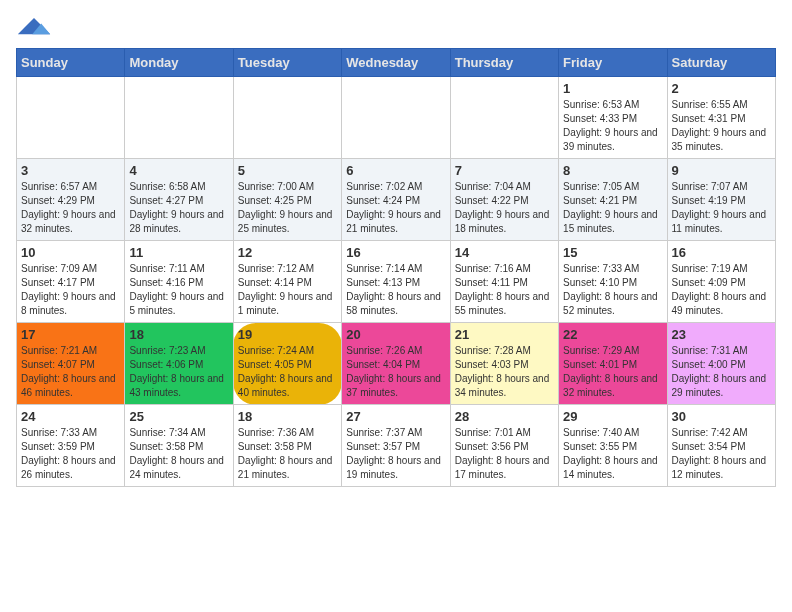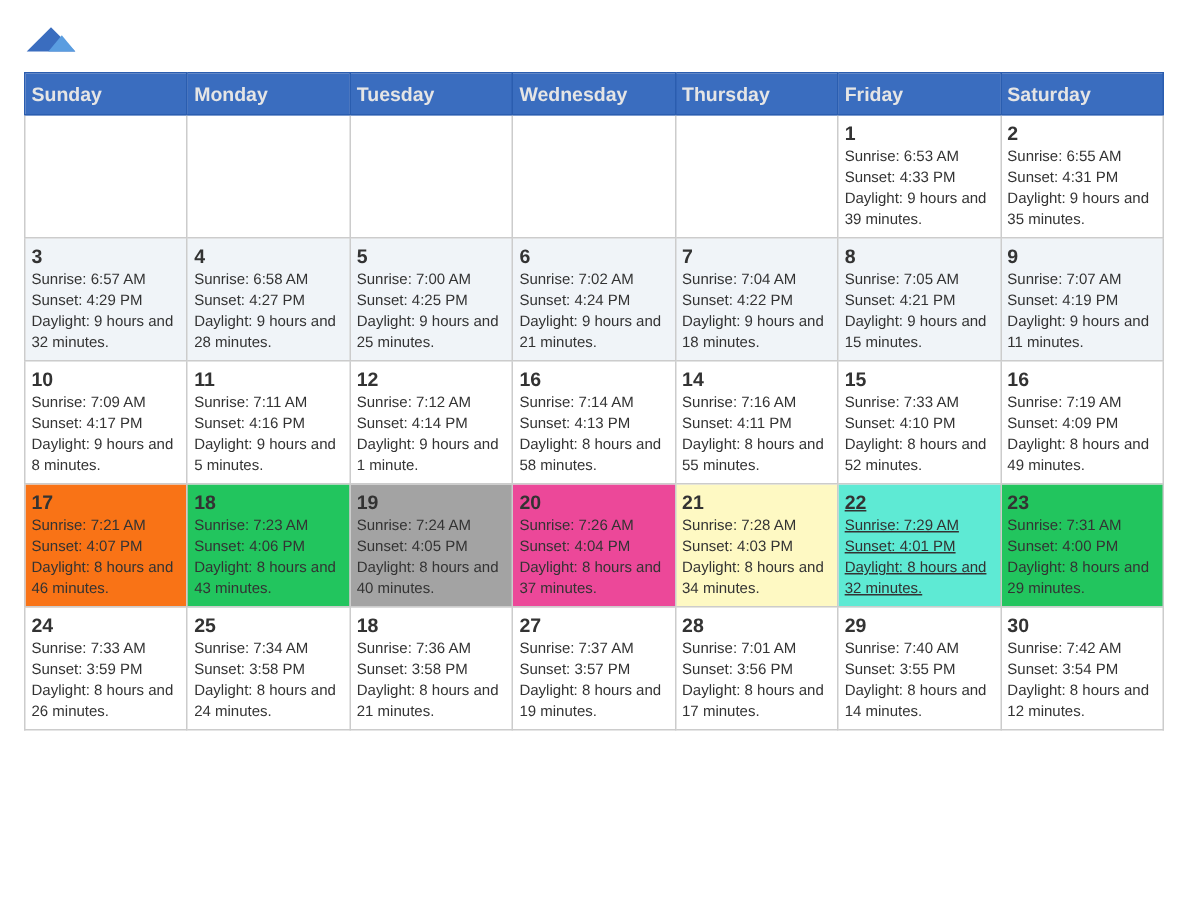--- a/index.html
+++ b/index.html
@@ -248,49 +248,49 @@
 Daylight: 8 hours
 and 46 minutes.</div>
         </td>
         <td style="background: #22c55e;">
           <span class="day-num">18</span>
           <div class="day-info">Sunrise: 7:23 AM
 Sunset: 4:06 PM
 Daylight: 8 hours
 and 43 minutes.</div>
         </td>
-        <td style="background: #a3a3a3;">
+        <td style="background: #eab308; border-radius: 23px;">
           <span class="day-num">19</span>
           <div class="day-info">Sunrise: 7:24 AM
 Sunset: 4:05 PM
 Daylight: 8 hours
 and 40 minutes.</div>
         </td>
         <td style="background: #ec4899;">
           <span class="day-num">20</span>
           <div class="day-info">Sunrise: 7:26 AM
 Sunset: 4:04 PM
 Daylight: 8 hours
 and 37 minutes.</div>
         </td>
         <td style="background: #fef9c3;">
           <span class="day-num">21</span>
           <div class="day-info">Sunrise: 7:28 AM
 Sunset: 4:03 PM
 Daylight: 8 hours
 and 34 minutes.</div>
         </td>
-        <td style="background: #5eead4; text-decoration: underline;">
+        <td style="background: #ec4899;">
           <span class="day-num">22</span>
           <div class="day-info">Sunrise: 7:29 AM
 Sunset: 4:01 PM
 Daylight: 8 hours
 and 32 minutes.</div>
         </td>
-        <td style="background: #22c55e;">
+        <td style="background: #f0abfc;">
           <span class="day-num">23</span>
           <div class="day-info">Sunrise: 7:31 AM
 Sunset: 4:00 PM
 Daylight: 8 hours
 and 29 minutes.</div>
         </td>
       </tr>
       <tr>
         <td>
           <span class="day-num">24</span>

